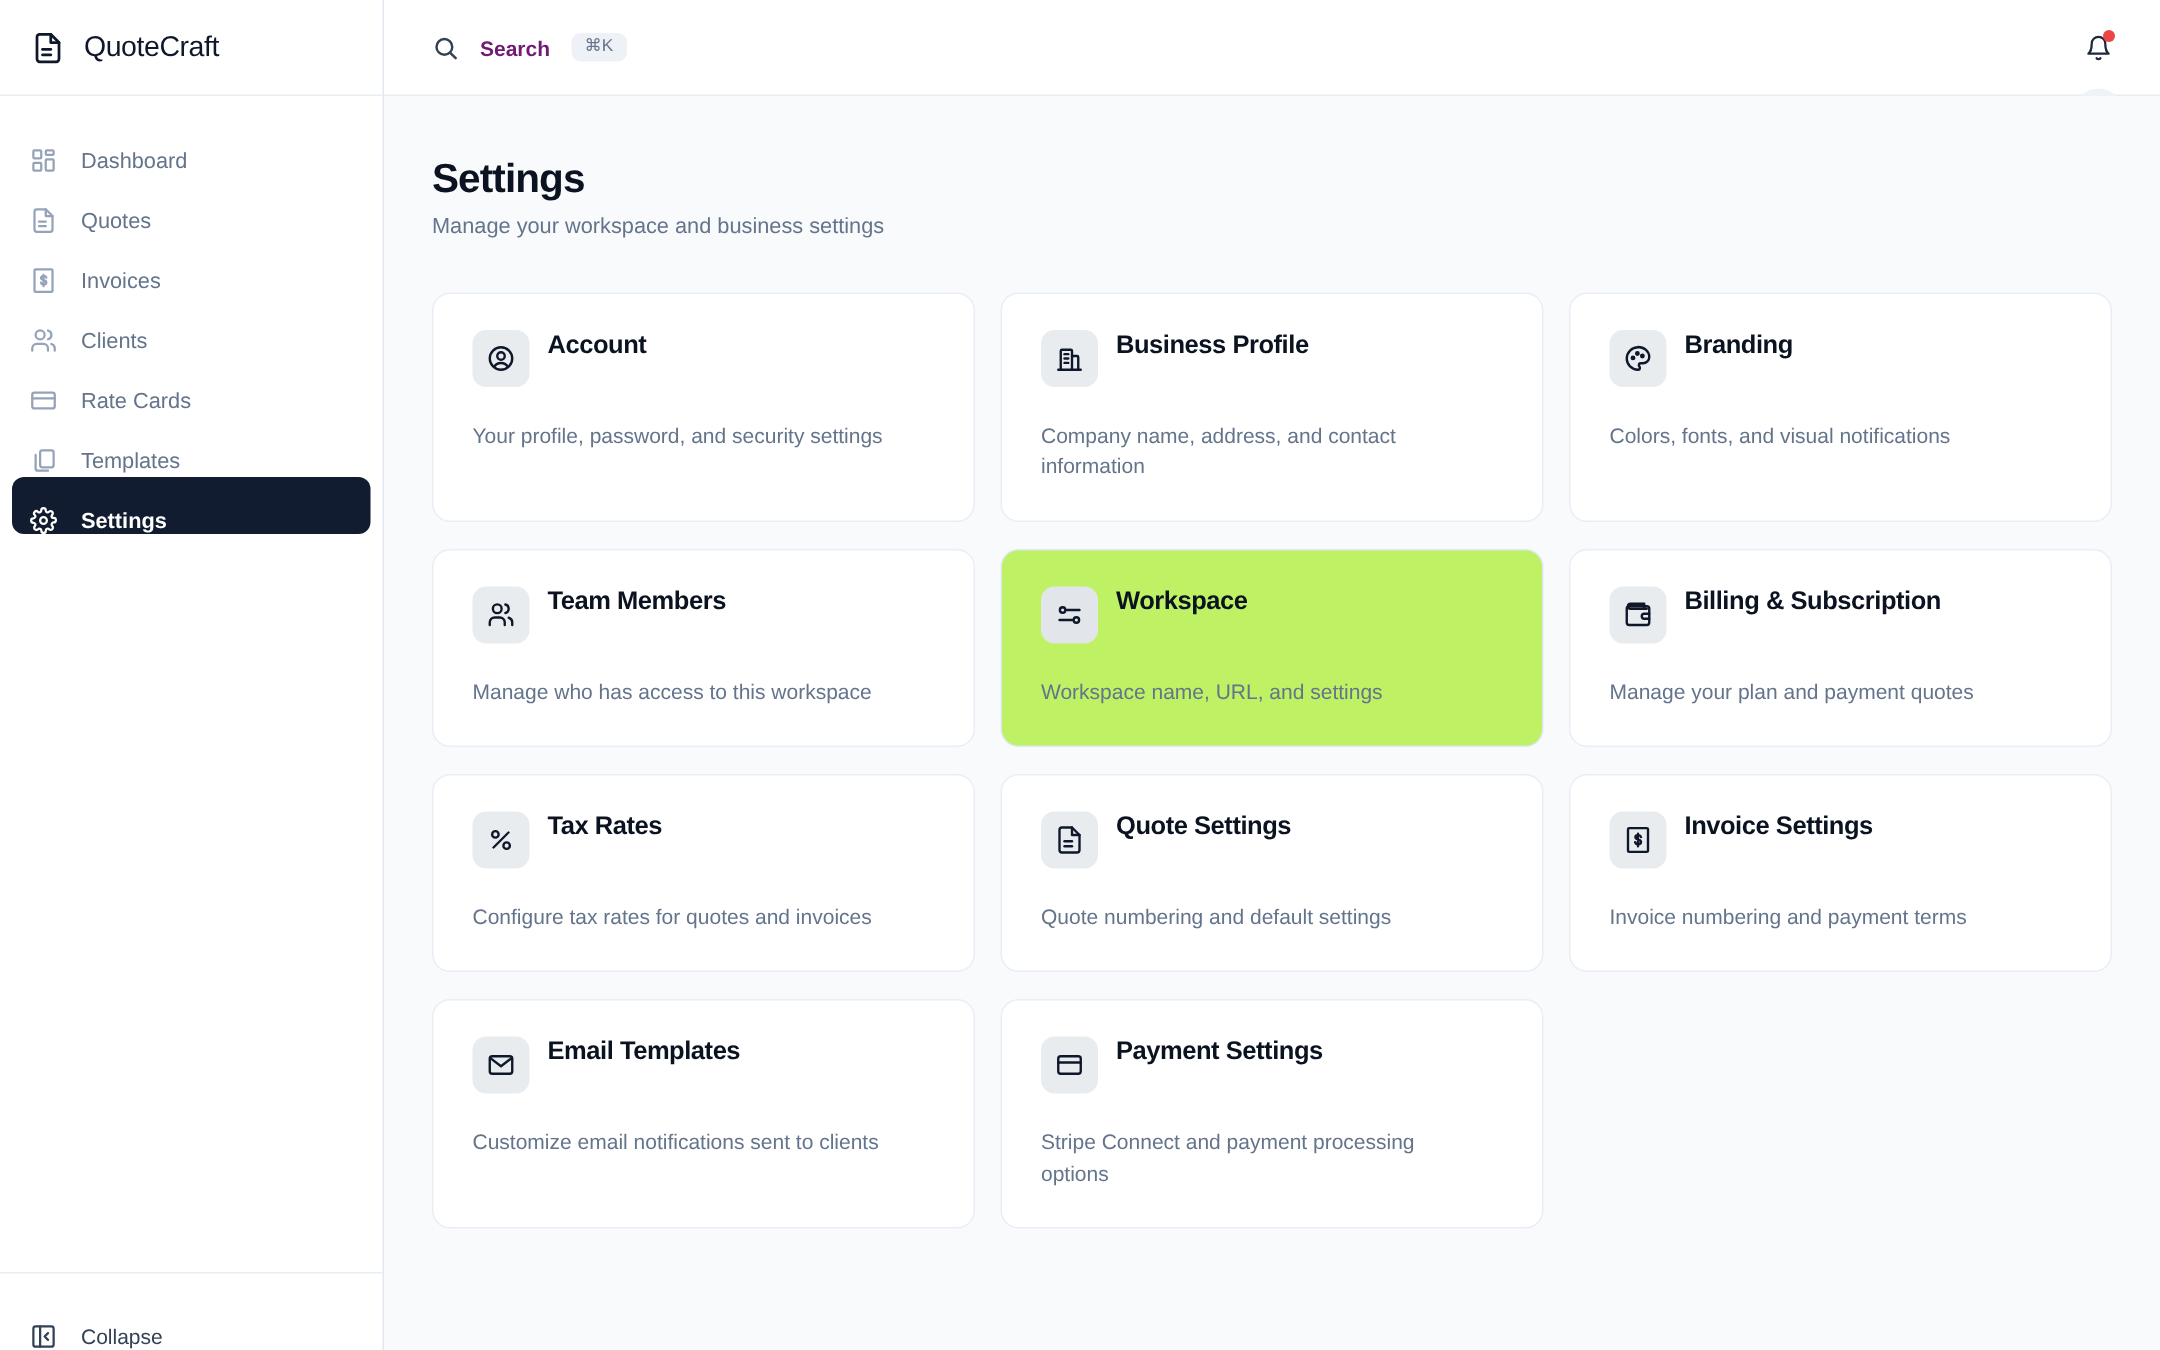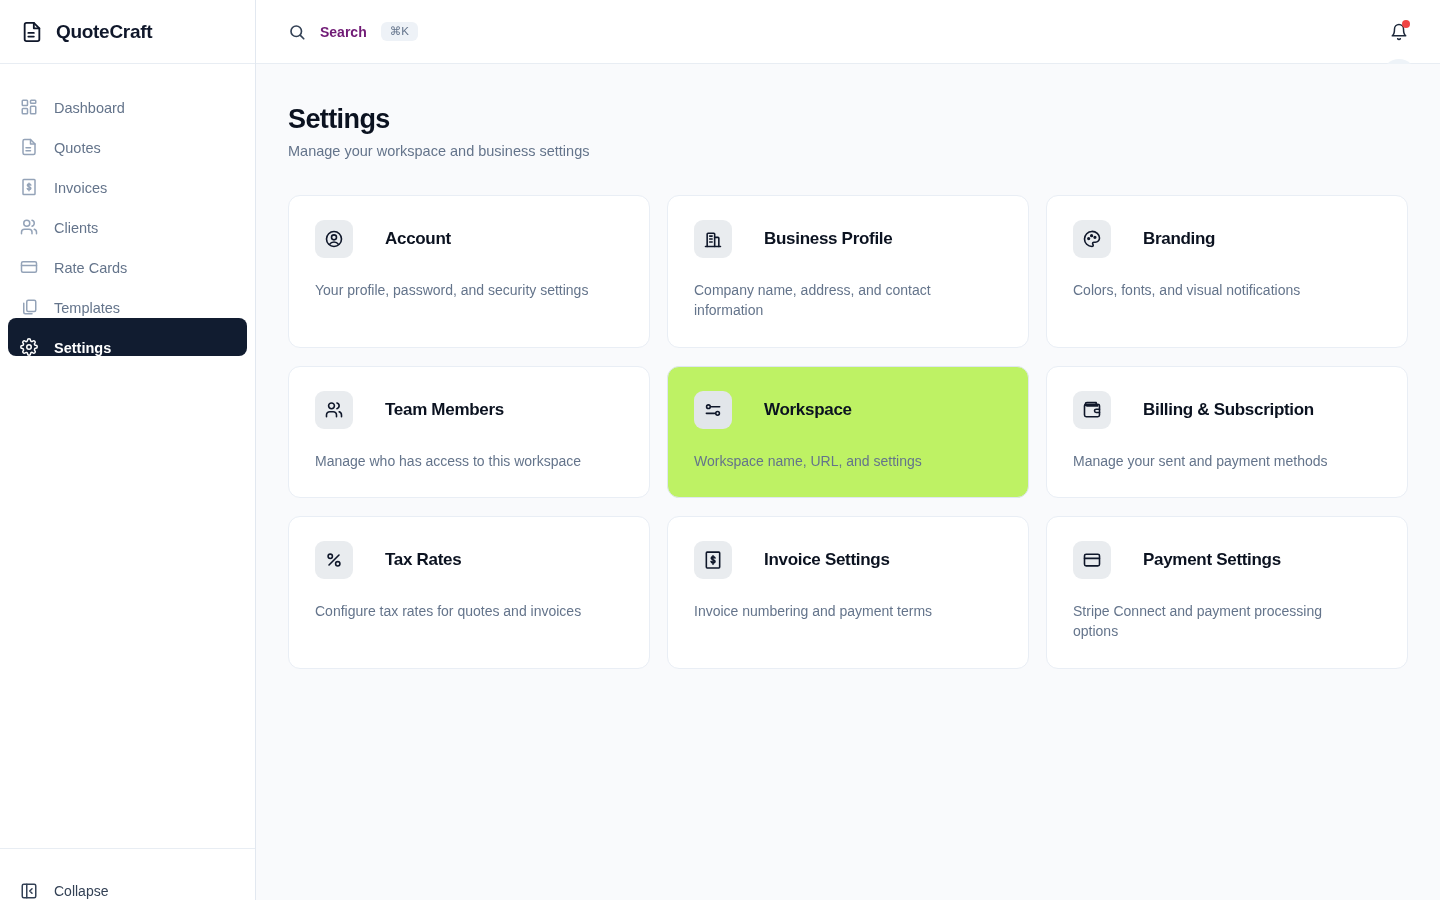--- a/index.html
+++ b/index.html
@@ -44,21 +44,21 @@
     padding: 0 20px;
     border-bottom: 1px solid #e8edf3;
   }
   .brand-icon {
     width: 24px; height: 24px;
     display: flex; align-items: center; justify-content: center;
     color: #0f172a;
   }
   .brand-name {
     font-size: 19px;
-    font-weight: bold;
+    font-weight: normal;
     letter-spacing: -0.3px;
     color: #0f172a;
   }
 
   .nav {
     padding: 14px 8px 0 8px;
     display: flex;
     flex-direction: column;
     gap: 2px;
   }
@@ -223,22 +223,21 @@
     cursor: pointer;
     display: flex;
     flex-direction: column;
   }
   .card.highlight {
     background: #bef264;
     border-color: #dfe7f0;
   }
   .card-head {
     display: flex;
-    align-items: center;
-    gap: 32px;
+    gap: 12px;
   }
   .card-icon {
     width: 38px; height: 38px;
     border-radius: 9px;
     background: #e9ecef;
     display: flex;
     align-items: center;
     justify-content: center;
     color: #0f172a;
     flex: 0 0 38px;
@@ -509,51 +508,77 @@
           <div class="card-head">
             <span class="card-icon">
               <svg width="20" height="20" viewBox="0 0 24 24" fill="none" stroke="currentColor" stroke-width="1.9" stroke-linecap="round" stroke-linejoin="round">
                 <path d="M19 7H6a2 2 0 0 1 0-4h11v4"></path>
                 <rect x="3" y="5" width="18" height="15" rx="2"></rect>
                 <path d="M21 11h-4a2 2 0 0 0 0 4h4"></path>
               </svg>
             </span>
             <span class="card-title">Billing &amp; Subscription</span>
           </div>
-          <div class="card-desc">Manage your sent and payment methods</div>
+          <div class="card-desc">Manage your plan and payment quotes</div>
         </div>
 
         <div class="card">
           <div class="card-head">
             <span class="card-icon">
               <svg width="20" height="20" viewBox="0 0 24 24" fill="none" stroke="currentColor" stroke-width="1.9" stroke-linecap="round" stroke-linejoin="round">
                 <line x1="18" y1="6" x2="6" y2="18"></line>
                   <circle cx="7.5" cy="7.5" r="2.6"></circle>
                   <circle cx="16.5" cy="16.5" r="2.6"></circle>
               </svg>
             </span>
             <span class="card-title">Tax Rates</span>
           </div>
           <div class="card-desc">Configure tax rates for quotes and invoices</div>
         </div>
 
+        <div class="card">
+          <div class="card-head">
+            <span class="card-icon">
+              <svg width="20" height="20" viewBox="0 0 24 24" fill="none" stroke="currentColor" stroke-width="1.9" stroke-linecap="round" stroke-linejoin="round">
+                <path d="M14 2H6a2 2 0 0 0-2 2v16a2 2 0 0 0 2 2h12a2 2 0 0 0 2-2V8z"></path>
+                <polyline points="14 2 14 8 20 8"></polyline>
+                  <line x1="8" y1="13" x2="14" y2="13"></line>
+                  <line x1="8" y1="17" x2="14" y2="17"></line>
+              </svg>
+            </span>
+            <span class="card-title">Quote Settings</span>
+          </div>
+          <div class="card-desc">Quote numbering and default settings</div>
+        </div>
 
         <div class="card">
           <div class="card-head">
             <span class="card-icon">
               <svg width="20" height="20" viewBox="0 0 24 24" fill="none" stroke="currentColor" stroke-width="1.9" stroke-linecap="round" stroke-linejoin="round">
                 <rect x="4" y="2.5" width="16" height="19" rx="1"></rect>
                 <path d="M12 7v10M14.4 9.6a2.2 2.2 0 0 0-2.4-1.5c-1.2 0-2.1.7-2.1 1.7 0 2.3 4.5 1.3 4.5 3.7 0 1.1-1 1.8-2.3 1.8a2.3 2.3 0 0 1-2.4-1.6"></path>
               </svg>
             </span>
             <span class="card-title">Invoice Settings</span>
           </div>
           <div class="card-desc">Invoice numbering and payment terms</div>
         </div>
 
+        <div class="card">
+          <div class="card-head">
+            <span class="card-icon">
+              <svg width="20" height="20" viewBox="0 0 24 24" fill="none" stroke="currentColor" stroke-width="1.9" stroke-linecap="round" stroke-linejoin="round">
+                <rect x="3" y="5" width="18" height="14" rx="2"></rect>
+                  <polyline points="3.5 6.5 12 13 20.5 6.5"></polyline>
+              </svg>
+            </span>
+            <span class="card-title">Email Templates</span>
+          </div>
+          <div class="card-desc">Customize email notifications sent to clients</div>
+        </div>
 
         <div class="card">
           <div class="card-head">
             <span class="card-icon">
               <svg width="20" height="20" viewBox="0 0 24 24" fill="none" stroke="currentColor" stroke-width="1.9" stroke-linecap="round" stroke-linejoin="round">
                 <rect x="3" y="5" width="18" height="14" rx="2"></rect>
                   <line x1="3" y1="10" x2="21" y2="10"></line>
               </svg>
             </span>
             <span class="card-title">Payment Settings</span>

